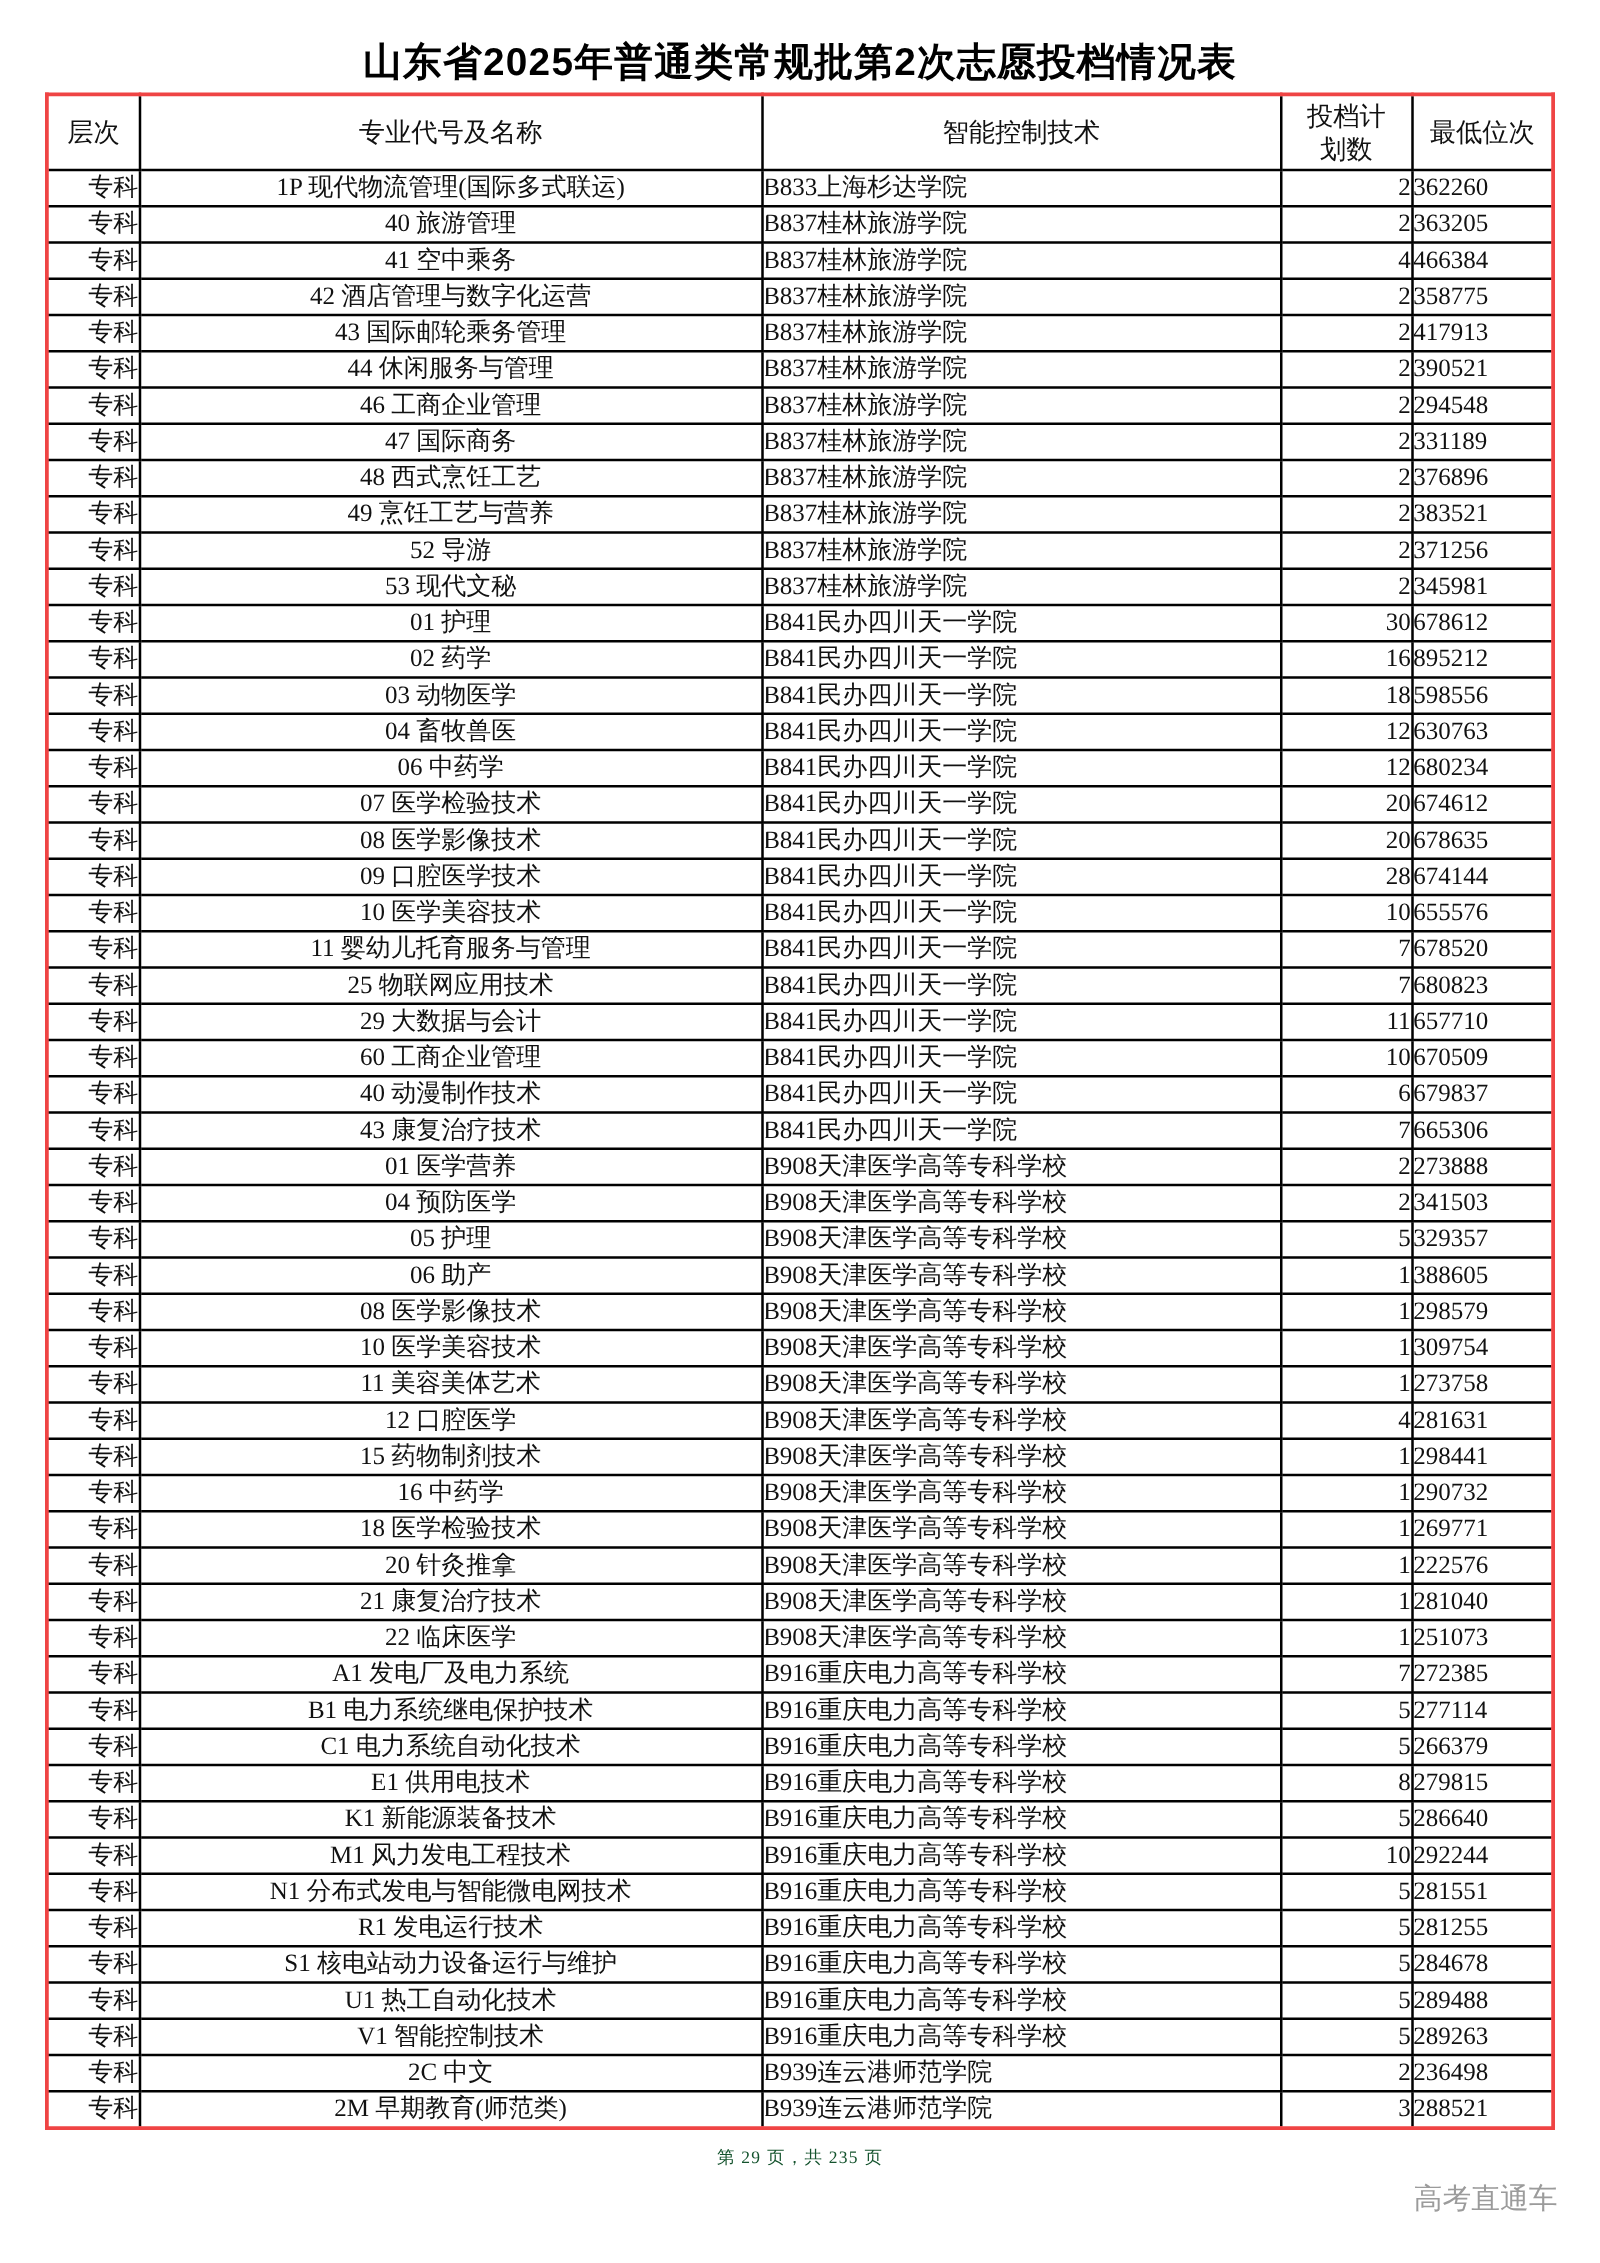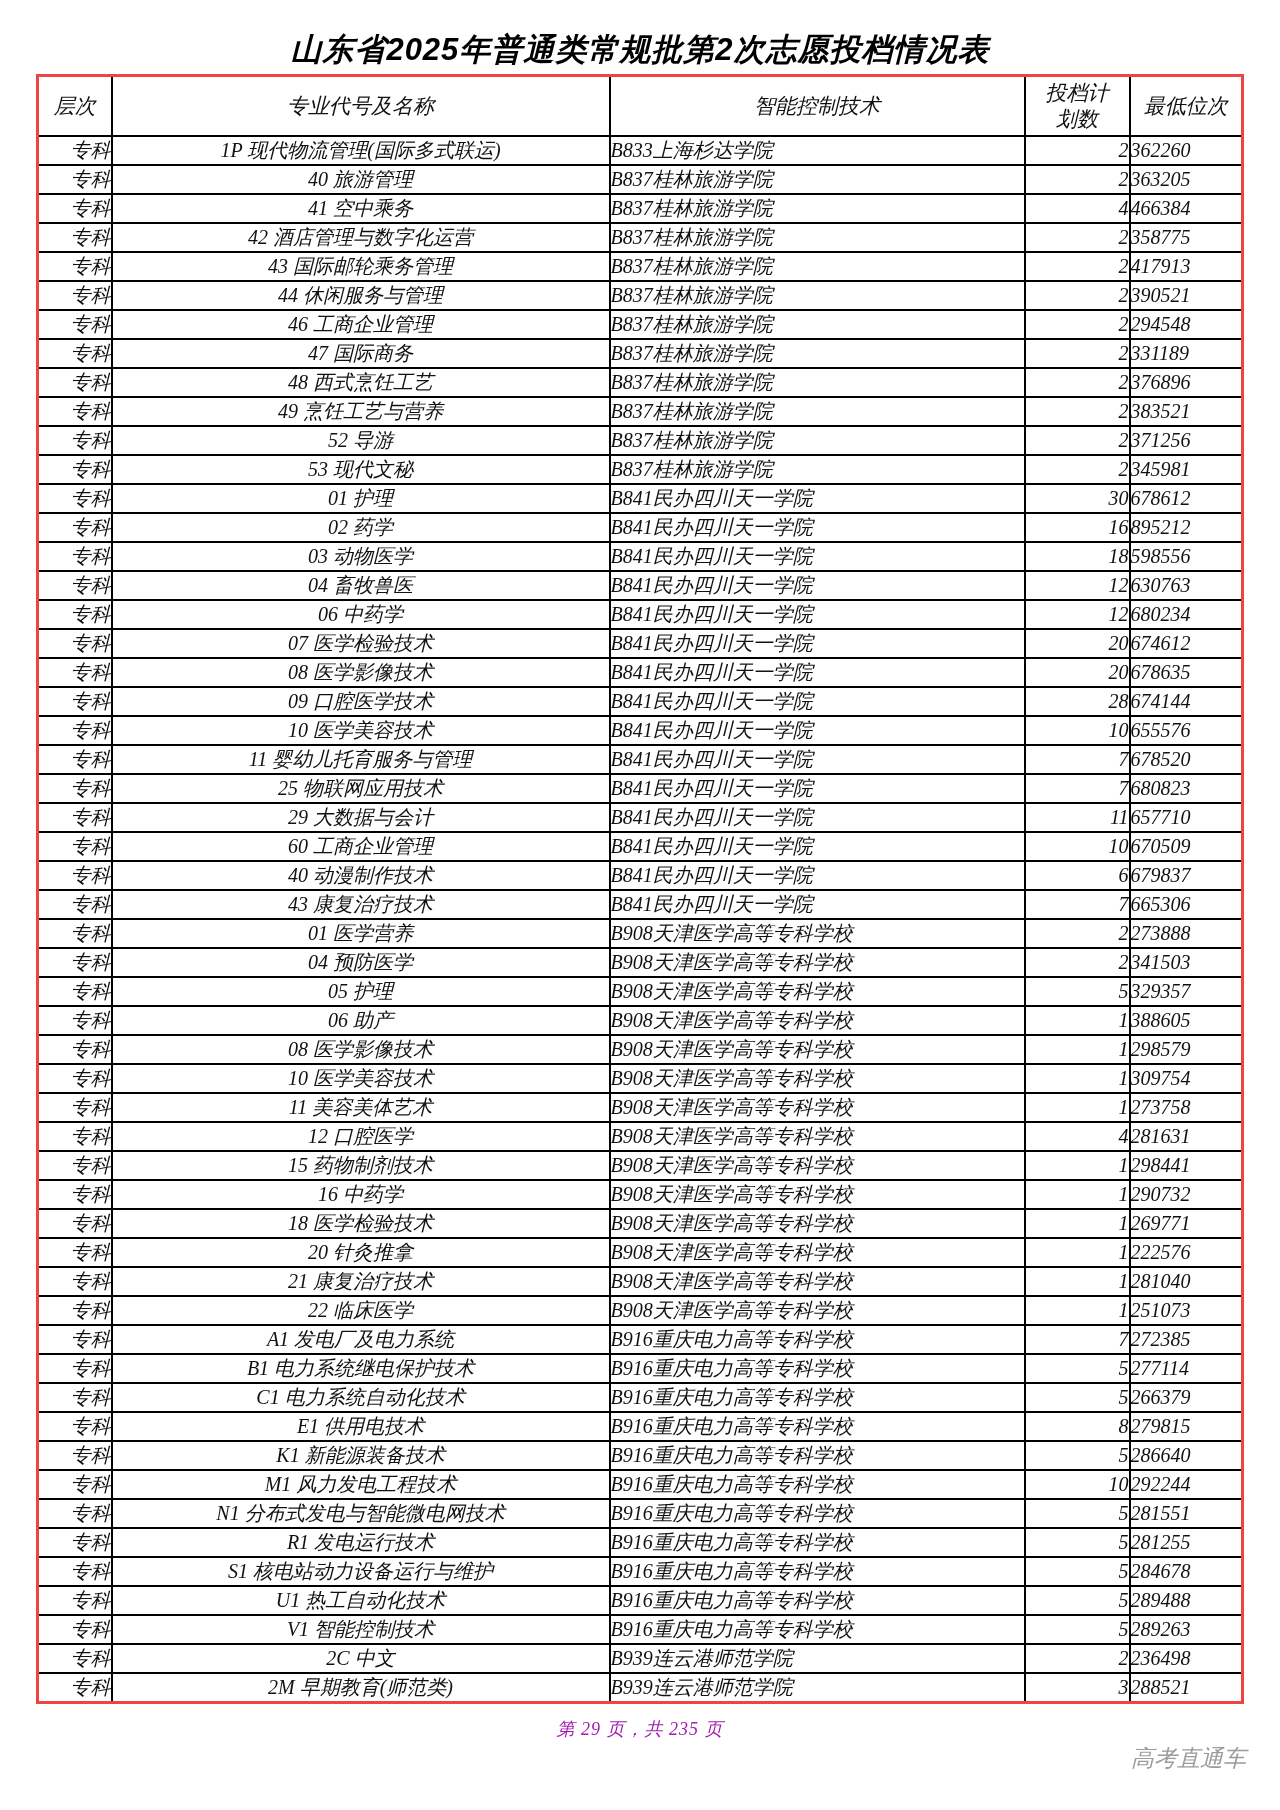--- a/index.html
+++ b/index.html
@@ -8,21 +8,20 @@
     background: #ffffff;
   }
   .page {
     position: relative;
     width: 1280px;
     height: 1810px;
     background: #ffffff;
     overflow: hidden;
     font-family: "Liberation Serif", "DejaVu Serif", serif;
     color: #111111;
-    font-style: italic;
   }
   .doc-title {
     margin: 0;
     padding-top: 32px;
     text-align: center;
     font-size: 31px;
     line-height: 36px;
     font-weight: bold;
     letter-spacing: 1px;
     color: #000000;
@@ -59,29 +58,29 @@
     padding: 0;
   }
   .col-level  { width: 74px;  }
   .col-major  { width: 498px; }
   .col-college{ width: 415px; }
   .col-plan   { width: 105px; }
   .col-rank   { width: 113px; }
 
   td.c0 { text-align: right; }
   td.c1 { text-align: center; padding-left: 6px; }
-  td.c2 { text-align: left; padding-left: 5px; }
+  td.c2 { text-align: left; padding-left: 5px; border-radius: 12px; }
   td.c3 { text-align: right; padding-right: 3px; }
   td.c4 { text-align: left; padding-right: 8px; }
 
   .page-footer {
     margin-top: 13px;
     text-align: center;
-    font-size: 18px;
-    color: #a21caf;
+    font-size: 14px;
+    color: #14532d;
     letter-spacing: 1px;
   }
   .watermark {
     position: absolute;
     right: 34px;
     bottom: 36px;
     font-size: 23px;
     color: #9b9b9b;
     font-family: "Liberation Sans", "DejaVu Sans", sans-serif;
   }

